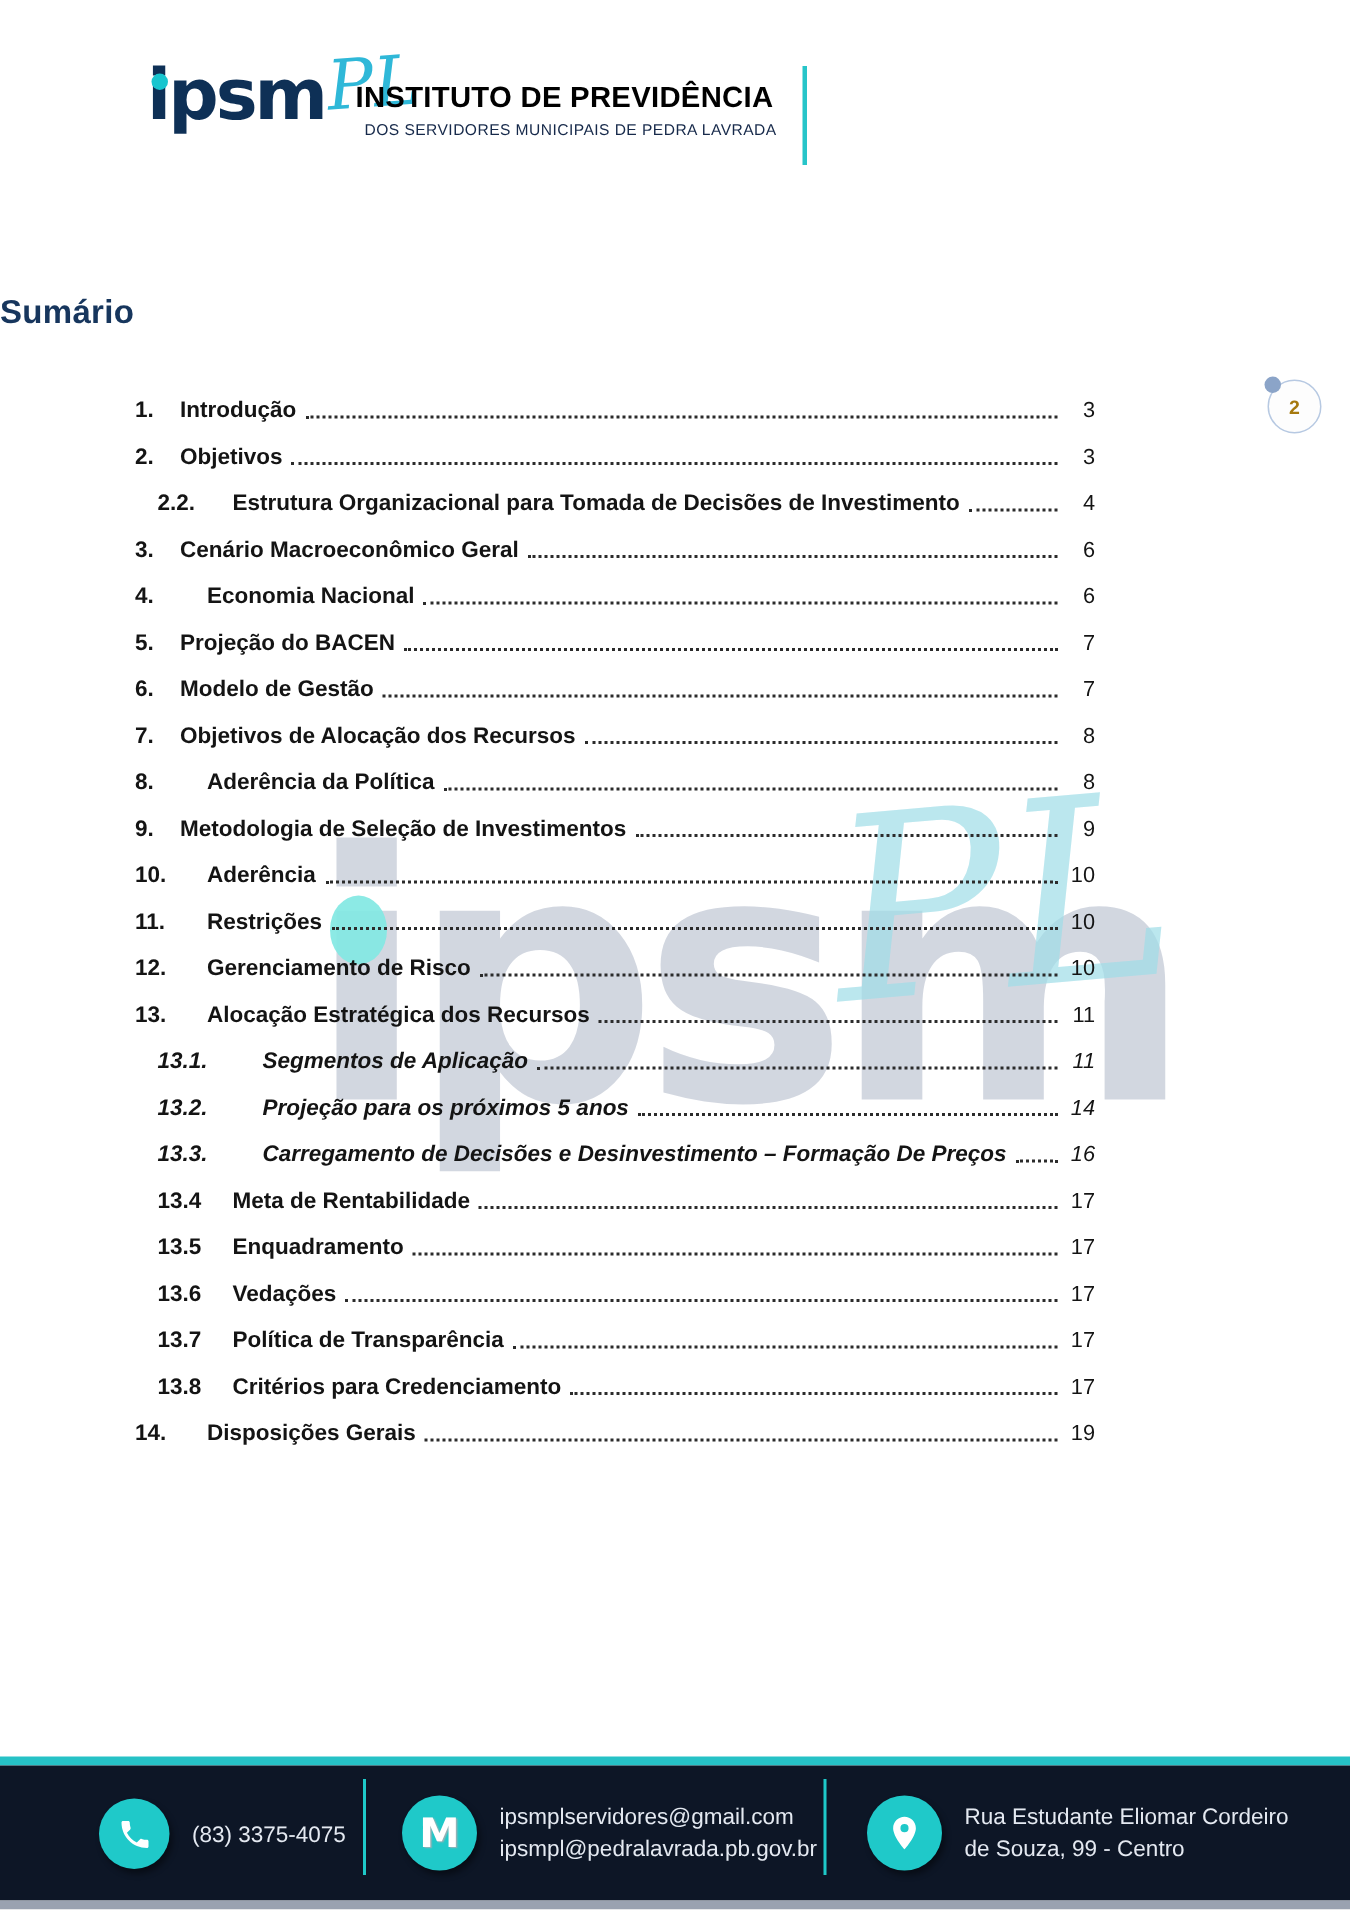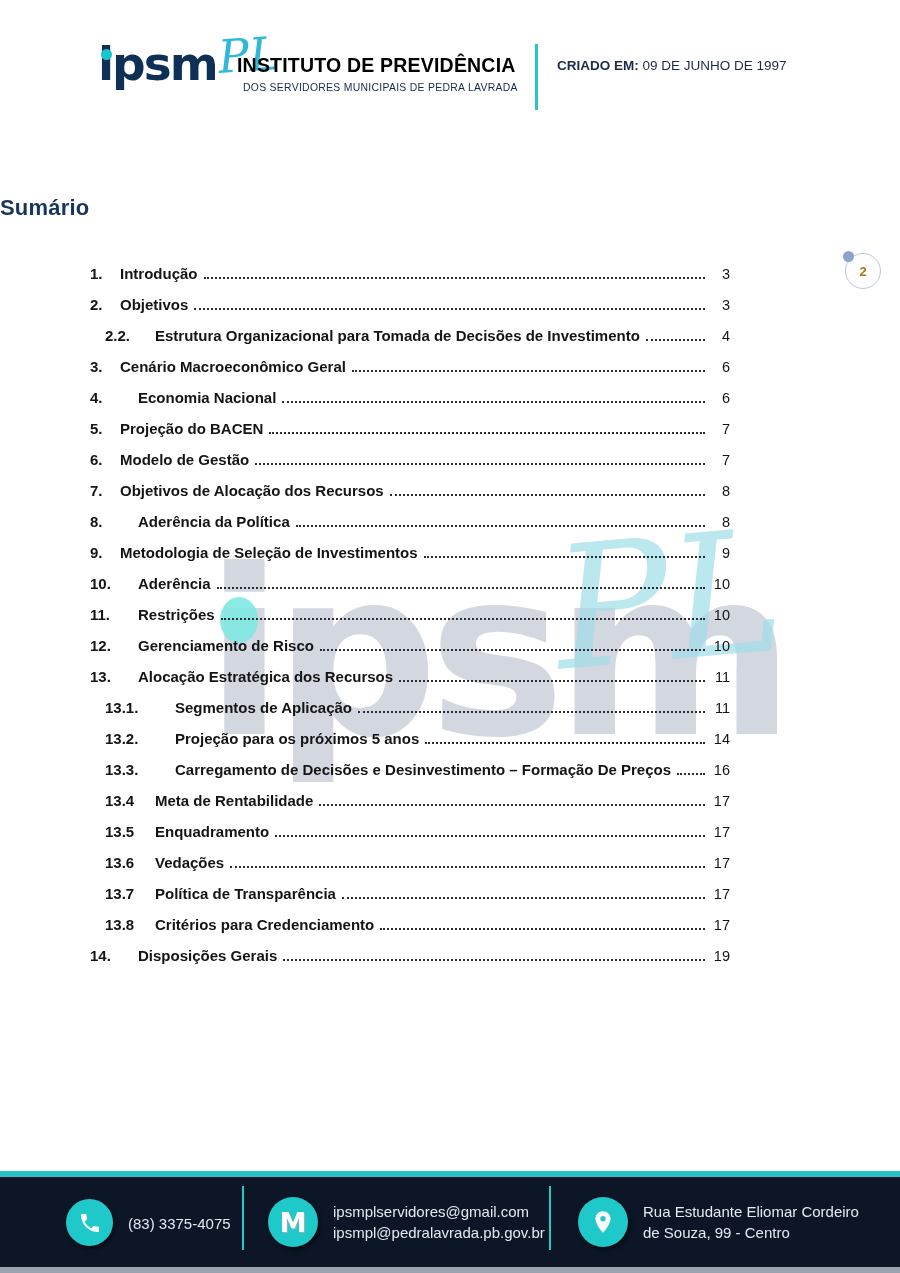--- a/index.html
+++ b/index.html
@@ -87,21 +87,21 @@
   .toc-num{flex:0 0 auto;}
   .toc-label{flex:0 1 auto;}
   .toc-dots{
     flex:1 1 auto;border-bottom:2.4px dotted #2b2b2b;
     margin:0 3px 3px 6px;min-width:12px;
   }
   .toc-page{flex:0 0 auto;min-width:22px;text-align:right;font-weight:400;font-size:14.5px;}
   .lvl-a .toc-num{min-width:30px;}
   .lvl-b .toc-num{min-width:48px;}
   .lvl-c{padding-left:15px;} .lvl-c .toc-num{min-width:50px;}
-  .lvl-d{padding-left:15px;} .lvl-d .toc-num{min-width:70px;}
+  .lvl-d{padding-left:15px;font-style:italic;} .lvl-d .toc-num{min-width:70px;}
   .lvl-c .toc-page,.lvl-d .toc-page{min-width:22px;}
   
   .ftr-strip{position:absolute;left:0;top:1171px;width:900px;height:6px;background:#26c2c6;}
   .ftr{position:absolute;left:0;top:1177px;width:900px;height:90px;background:#0d1626;}
   .ftr-edge{position:absolute;left:0;top:1267px;width:900px;height:6px;background:#9aa2b0;}
   .ftr-div{position:absolute;width:2px;height:64px;top:9px;background:#1ec9c9;}
   .ftr-div.d1{left:242px;} .ftr-div.d2{left:549px;}
   .ftr-icon{
     position:absolute;border-radius:50%;background:#1fc9c9;
     display:flex;align-items:center;justify-content:center;
@@ -127,21 +127,20 @@
 <div class="page">
 
   <div>
     <div class="logo-word">ipsm</div>
     <div class="logo-idot"></div>
     <div class="logo-script">PL</div>
     <div class="org-name">INSTITUTO DE PREVIDÊNCIA</div>
     <div class="org-sub">DOS SERVIDORES MUNICIPAIS DE PEDRA LAVRADA</div>
     <div class="hdr-divider"></div>
     <div class="cnpj-block">
-      <div><b>CRIADO EM:</b> <span>09 DE JUNHO DE 1997</span></div>
     </div>
   </div>
 
   <div class="doc-title">Sumário</div>
 
   <div class="badge">
     <div class="badge-dot"></div>
     <div class="badge-num">2</div>
   </div>
 

